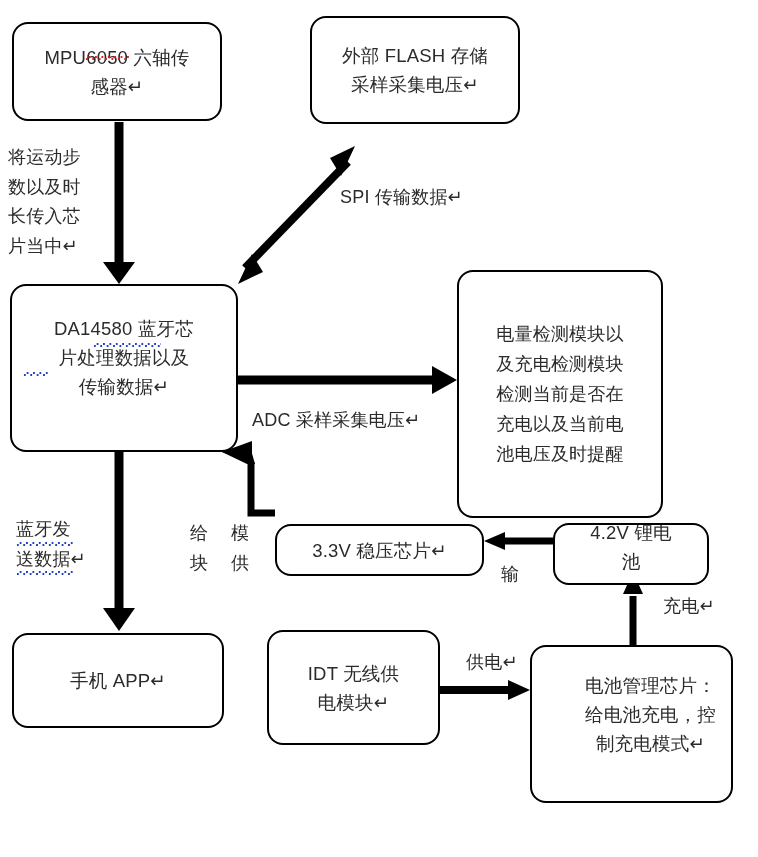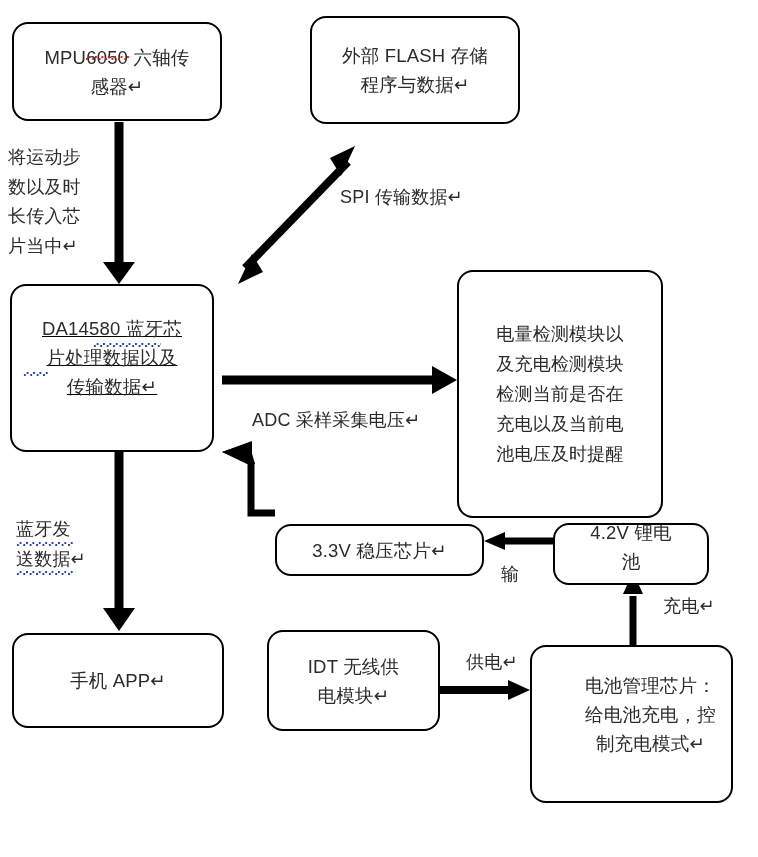--- a/index.html
+++ b/index.html
@@ -39,26 +39,26 @@
     color:#2b2b2b;
     font-size:18.5px;
     line-height:29px;
     letter-spacing:.2px;
     padding:0 6px;
     white-space:pre-line;
   }
   
   #n-mpu   {left:12px;  top:22px;  width:210px; height:99px;}
   #n-flash {left:310px; top:16px;  width:210px; height:108px;}
-  #n-da    {left:10px;  top:284px; width:204px; height:168px;text-decoration:underline;}
+  #n-da    {left:10px;  top:284px; width:228px; height:168px;}
   #n-detect{left:457px; top:270px; width:206px; height:248px;}
   #n-ldo   {left:275px; top:524px; width:209px; height:52px;}
   #n-batt  {left:553px; top:523px; width:156px; height:62px;}
   #n-app   {left:12px;  top:633px; width:212px; height:95px;}
-  #n-idt   {left:267px; top:630px; width:173px; height:101px;}
+  #n-idt   {left:267px; top:630px; width:173px; height:115px;}
   #n-bms   {left:530px; top:645px; width:203px; height:158px;padding-left:38px;}
 
   
   #n-da   .txt{transform:translateY(-11px);}
   #n-batt .txt{transform:translateY(-7px);}
   #n-detect .txt{font-size:18px; line-height:30px;}
   #n-bms  .txt{transform:translateY(-10px);}
 
   
   .elabel{
@@ -162,21 +162,21 @@
     </g>
   </svg>
 
   <div class="node" id="n-mpu">
     <span class="txt">MPU6050 六轴传
 感器↵</span>
   </div>
 
   <div class="node" id="n-flash">
     <span class="txt">外部 FLASH 存储
-程序与数据↵</span>
+采样采集电压↵</span>
   </div>
 
   <div class="node" id="n-da">
     <span class="txt">DA14580 蓝牙芯
 片处理数据以及
 传输数据↵</span>
   </div>
 
   <div class="node" id="n-detect">
     <span class="txt">电量检测模块以
@@ -211,20 +211,22 @@
   </div>
 
   <div class="elabel" id="l-mpu-da">将运动步
 数以及时
 长传入芯
 片当中↵</div>
   <div class="elabel" id="l-spi">SPI 传输数据↵</div>
   <div class="elabel" id="l-adc">ADC 采样采集电压↵</div>
   <div class="elabel" id="l-ble">蓝牙发
 送数据↵</div>
+  <div class="elabel spaced" id="l-supply">给 模
+块 供</div>
   <div class="elabel" id="l-shu">输</div>
   <div class="elabel" id="l-charge">充电↵</div>
   <div class="elabel" id="l-power">供电↵</div>
 
   <div class="squiggle red" id="sq-mpu"></div>
   <div class="squiggle blue" id="sq-da1"></div>
   <div class="squiggle blue" id="sq-da2"></div>
   <div class="squiggle blue" id="sq-ble1"></div>
   <div class="squiggle blue" id="sq-ble2"></div>
 

